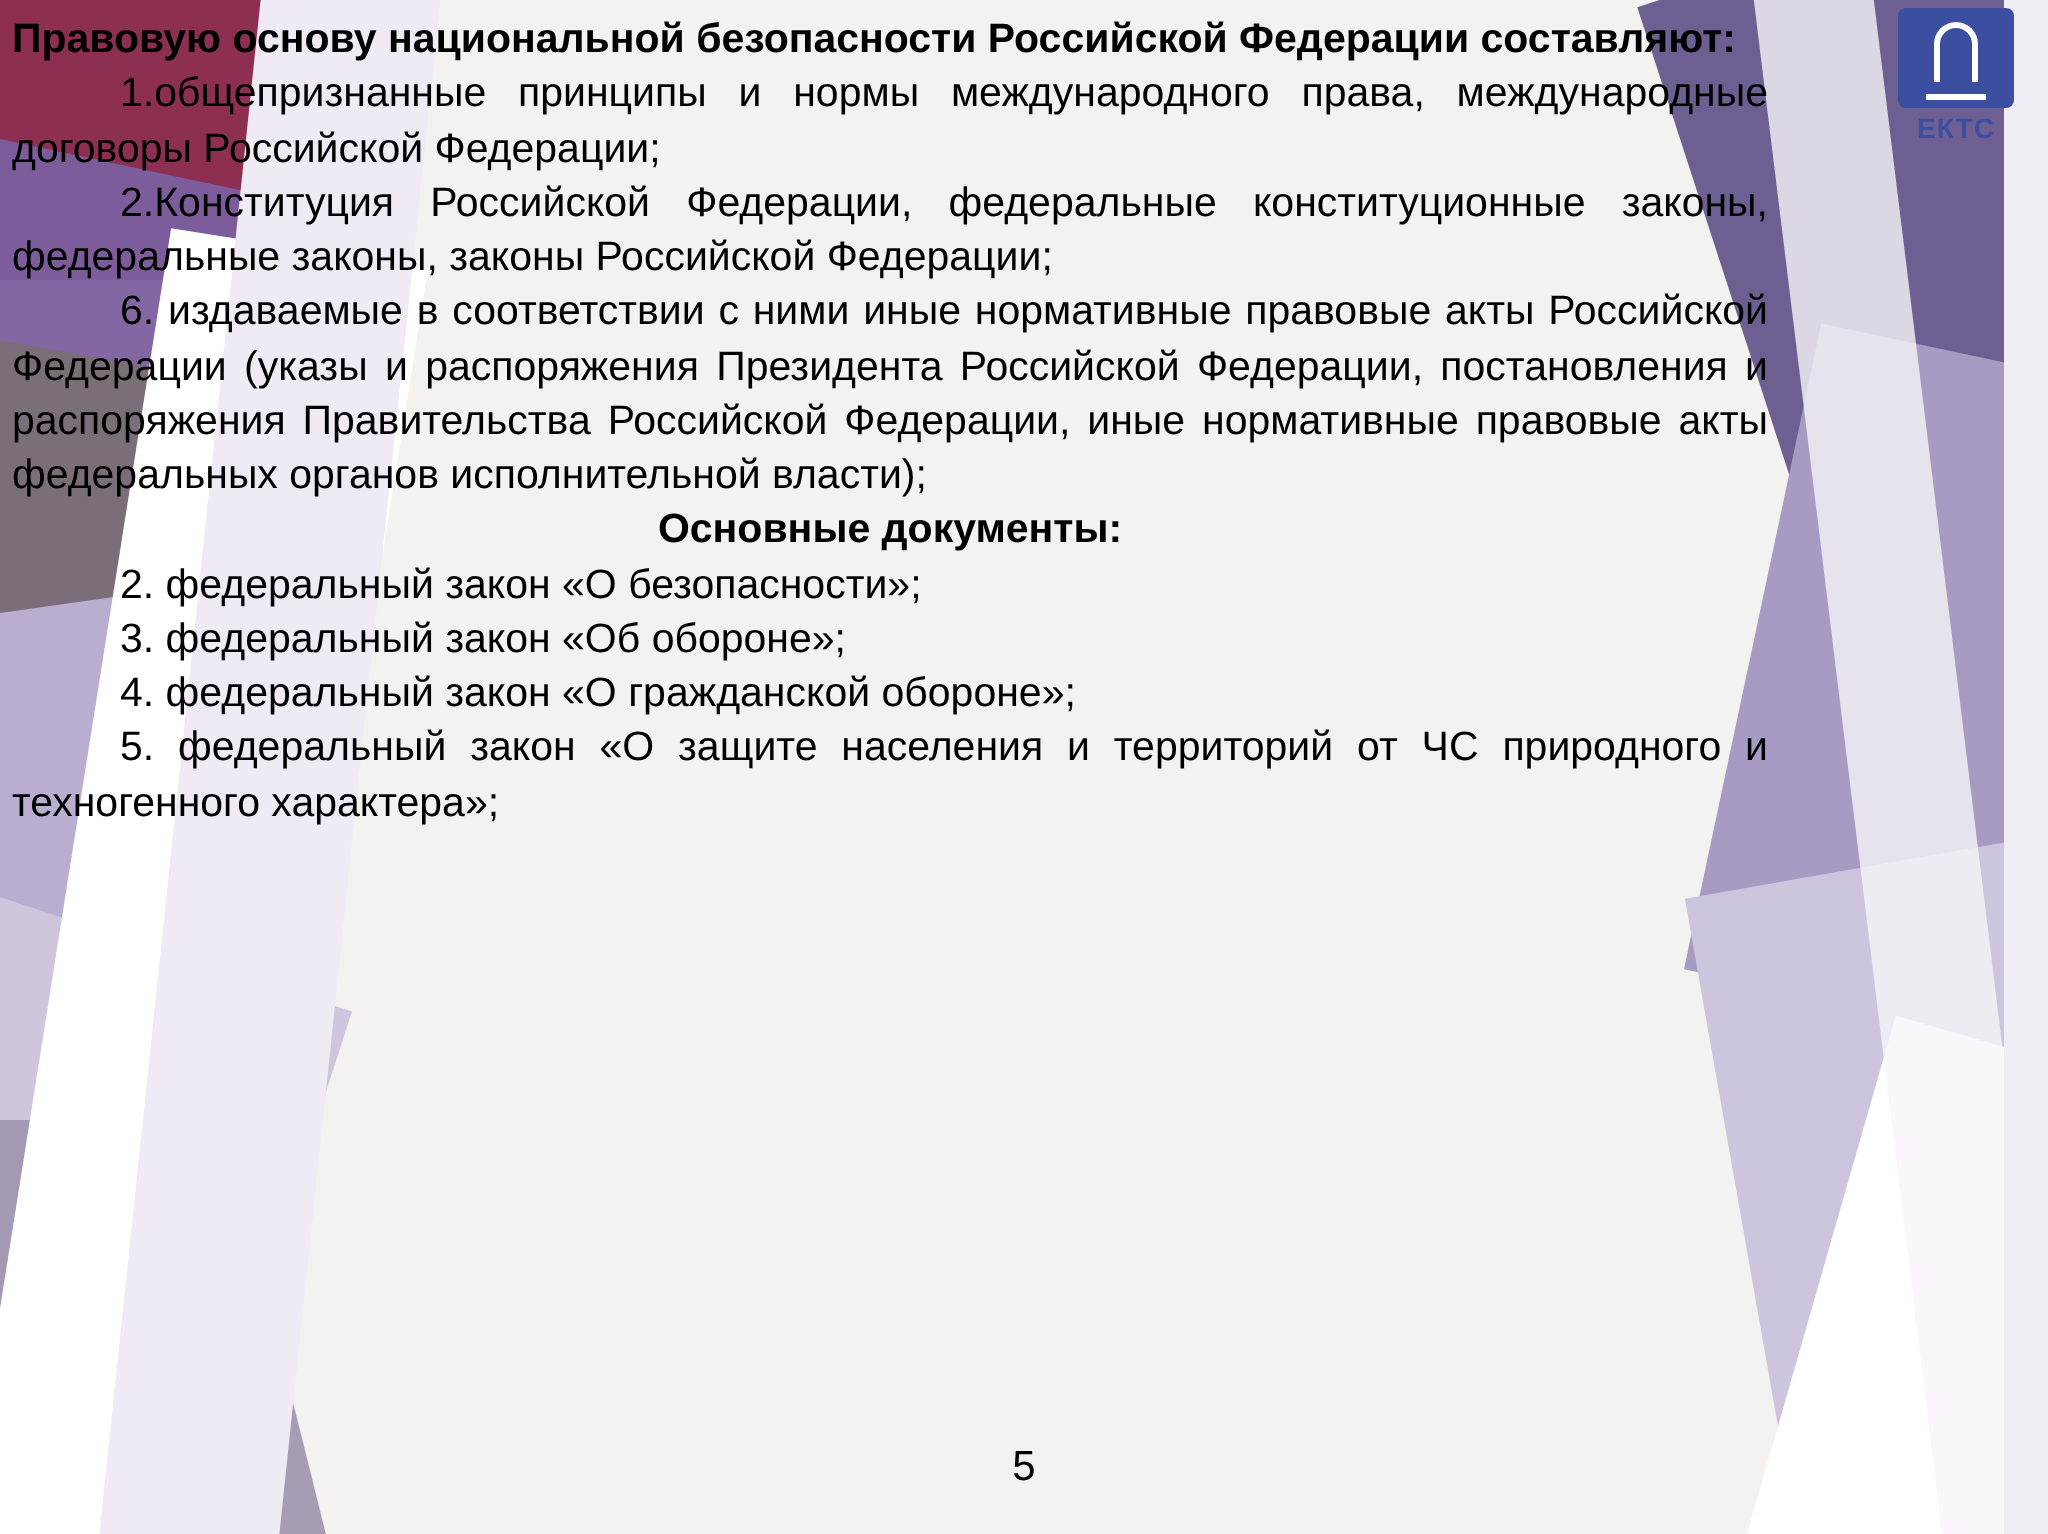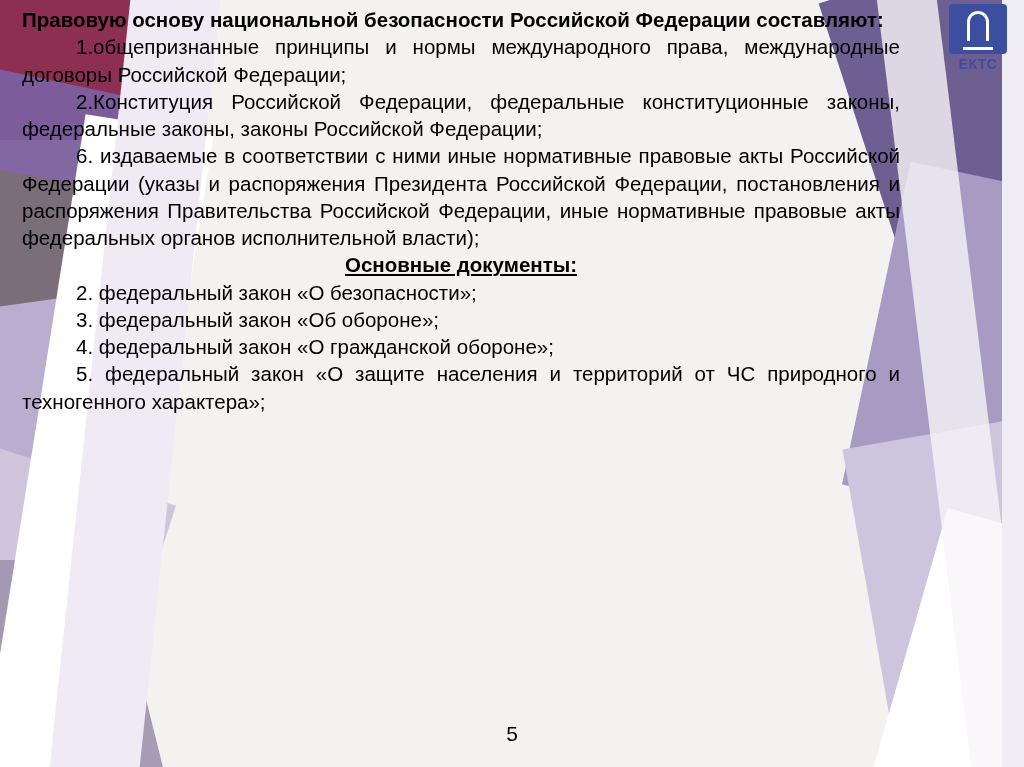--- a/index.html
+++ b/index.html
@@ -159,41 +159,40 @@
     font-size: 14px;
     font-weight: bold;
     color: #3b4ea0;
     letter-spacing: .5px;
     margin-top: 2px;
   }
 
   
   .content {
     position: absolute;
-    left: 16px; top: 0;
+    left: 0; top: 0;
     width: 940px;
     z-index: 5;
     padding: 6px 56px 0 6px;
     box-sizing: border-box;
   }
   p {
     margin: 0;
     font-size: 20.5px;
     line-height: 1.33;
     color: #000000;
     text-align: justify;
     text-indent: 54px;
     letter-spacing: 0;
   }
   p.bold { font-weight: bold; }
   p.center {
     text-align: center;
     text-indent: 0;
     font-weight: bold;
-    text-decoration: underline;
   }
   p.noind { text-indent: 0; }
   .page-number {
     position: absolute;
     left: 0; right: 0;
     top: 722px;
     text-align: center;
     font-size: 21px;
     color: #000;
     z-index: 5;

